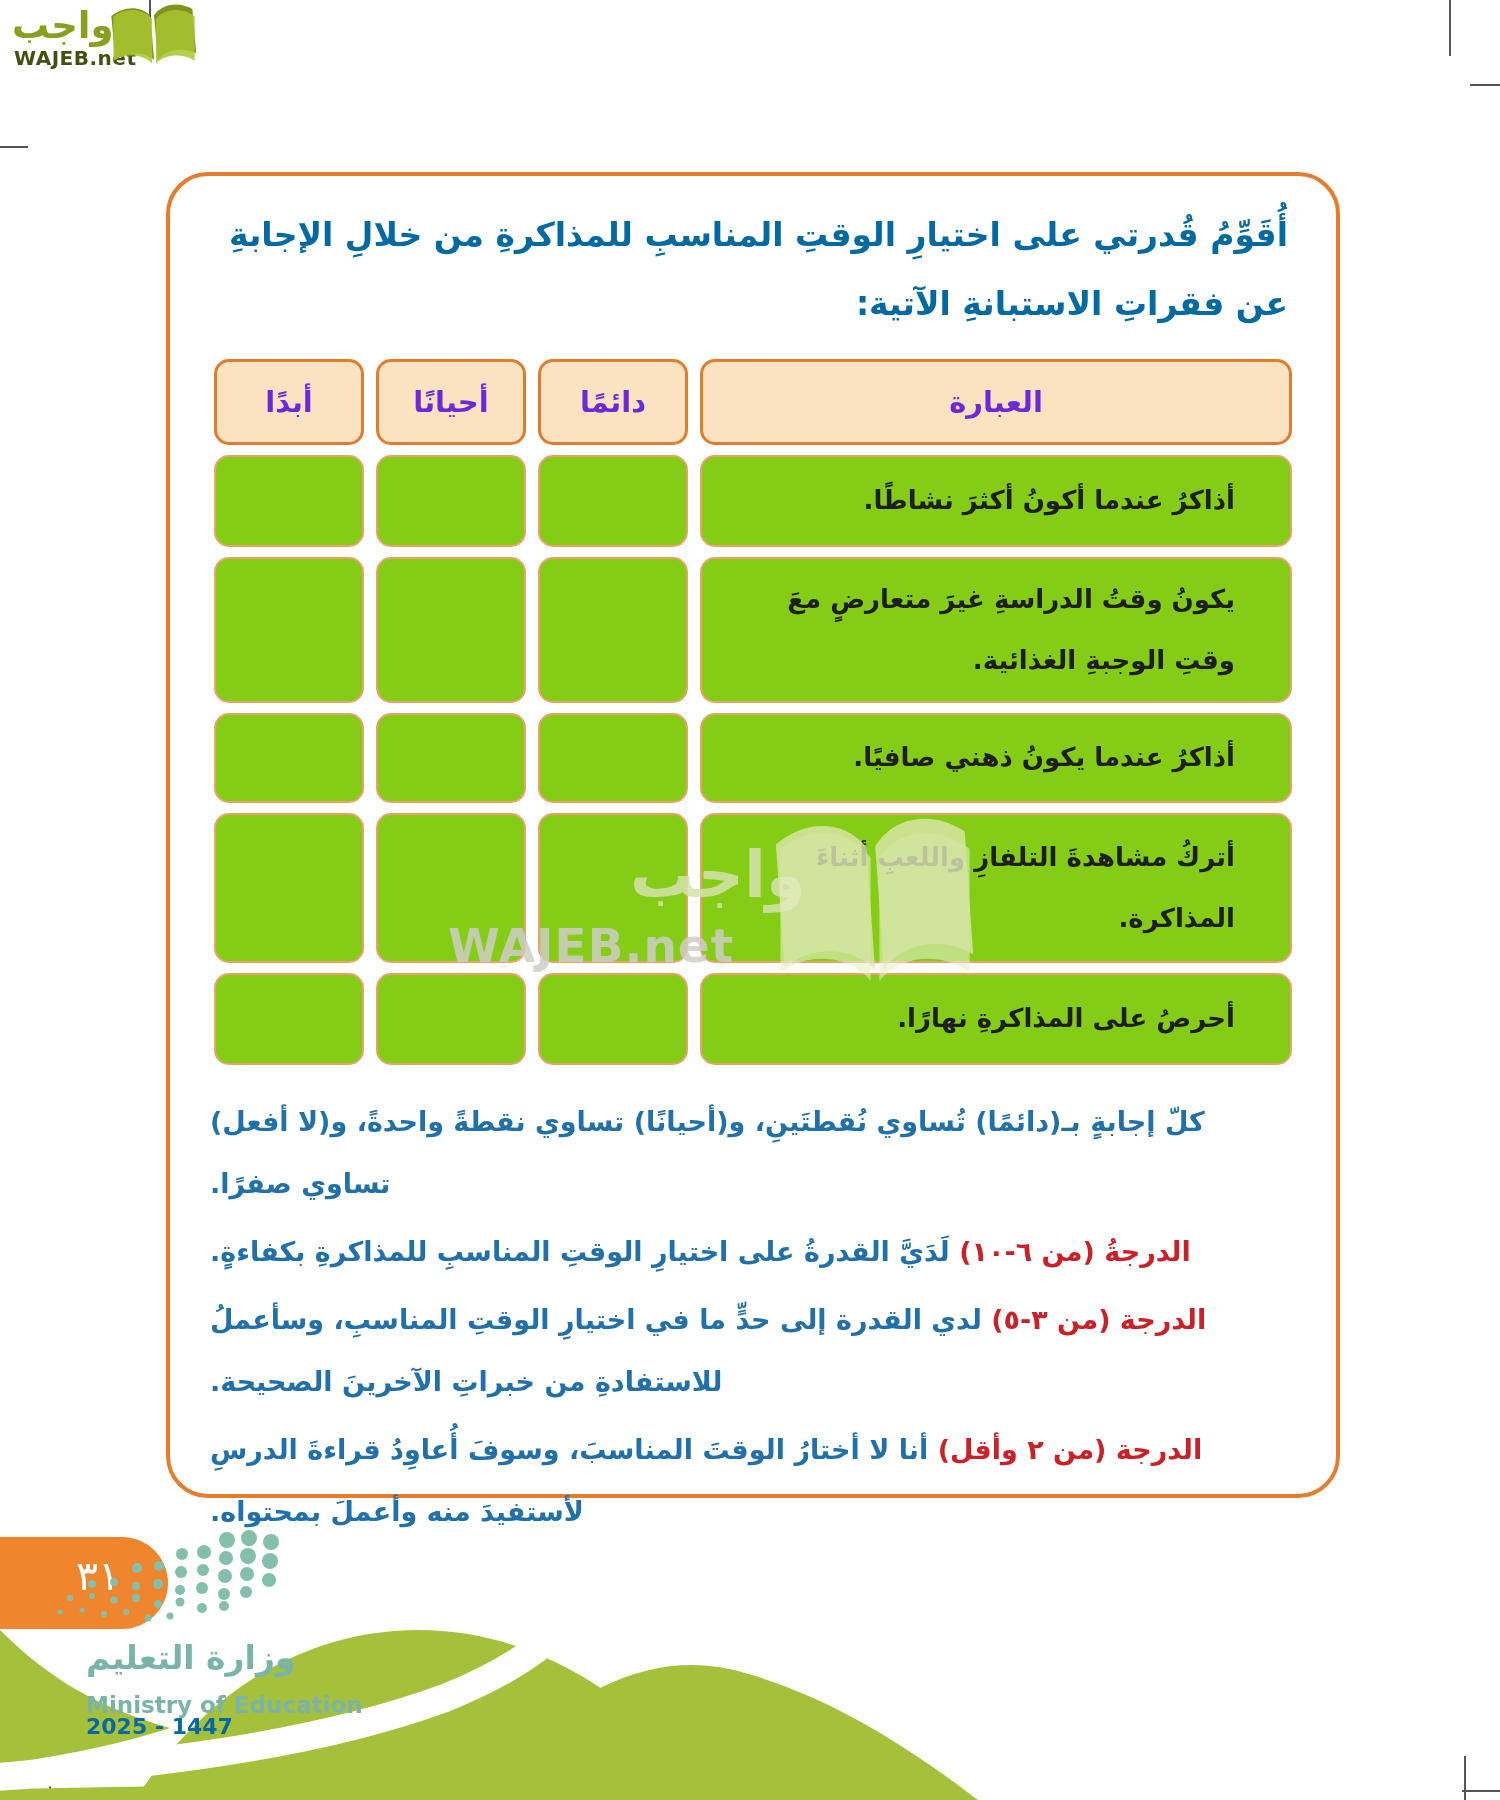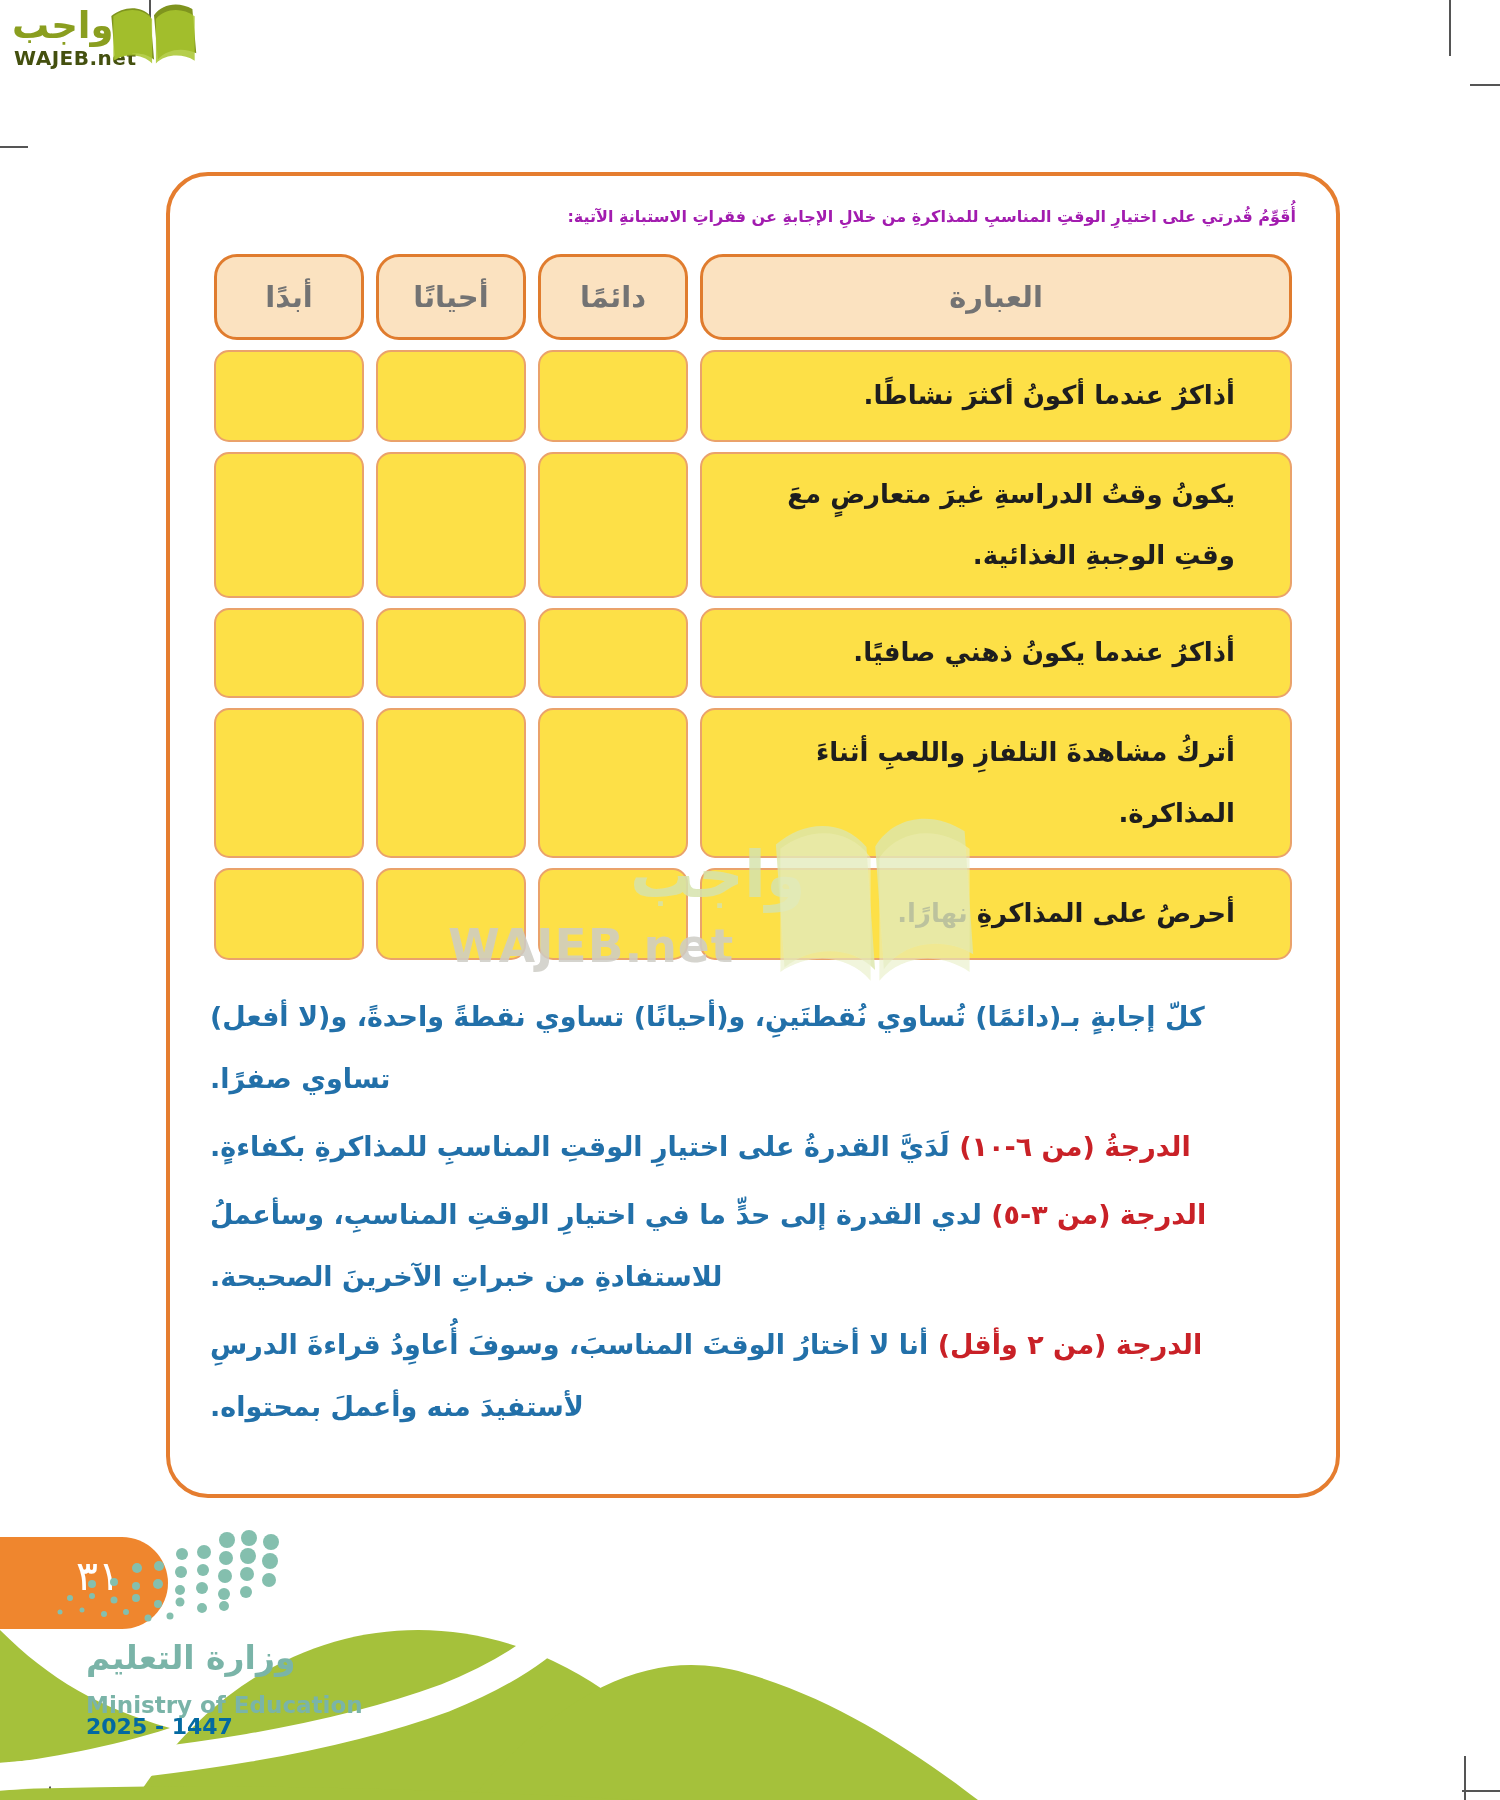--- a/index.html
+++ b/index.html
@@ -15,37 +15,37 @@
   .brand-ar{position:absolute;left:4px;top:2px;font-size:37px;font-weight:800;color:#8a9e1f;}
   .brand-latin{position:absolute;left:6px;top:44px;font-size:20px;font-weight:800;color:#44500f;letter-spacing:.5px;}
   .brand-book{position:absolute;left:98px;top:0px;}
   
   .main-box{
     position:absolute;left:166px;top:172px;width:1174px;height:1326px;
     border:4px solid #e57d2f;border-radius:42px;box-sizing:border-box;
     padding:20px 34px;direction:rtl;
   }
   .intro{
-    color:#a21caf;font-size:16px;font-weight:700;line-height:2.1;
-    text-align:right;margin:4px 6px 0 6px;
+    color:#0369a1;font-size:33px;font-weight:700;line-height:2.1;
+    text-align:right;margin:4px 14px 0 6px;
   }
   
   .qtable{
     direction:rtl;display:grid;margin:20px auto 0 auto;width:1078px;
     grid-template-columns:592px 150px 150px 150px;
     grid-template-rows:86px 92px 146px 90px 150px 92px;
     column-gap:12px;row-gap:10px;
   }
   .th{
-    background:#fbe2c0;border:3px solid #e07c2e;border-radius:23px;
+    background:#fbe2c0;border:3px solid #e07c2e;border-radius:15px;
     display:flex;align-items:center;justify-content:center;
-    color:#737373;font-size:29px;font-weight:800;box-sizing:border-box;
+    color:#6d28d9;font-size:29px;font-weight:800;box-sizing:border-box;
   }
   .td{
-    background:#fde047;border:2px solid #eaa26b;border-radius:15px;
+    background:#84cc16;border:2px solid #eaa26b;border-radius:15px;
     box-sizing:border-box;
   }
   .td.statement{
     display:flex;align-items:center;
     color:#1e1e1e;font-size:26px;font-weight:700;line-height:2.35;
     padding:4px 55px 4px 22px;text-align:right;
   }
   
   .scoring{margin:26px 6px 0 6px;text-align:left;}
   .scoring p{margin:0 0 6px 0;font-size:27px;font-weight:700;line-height:2.3;}

